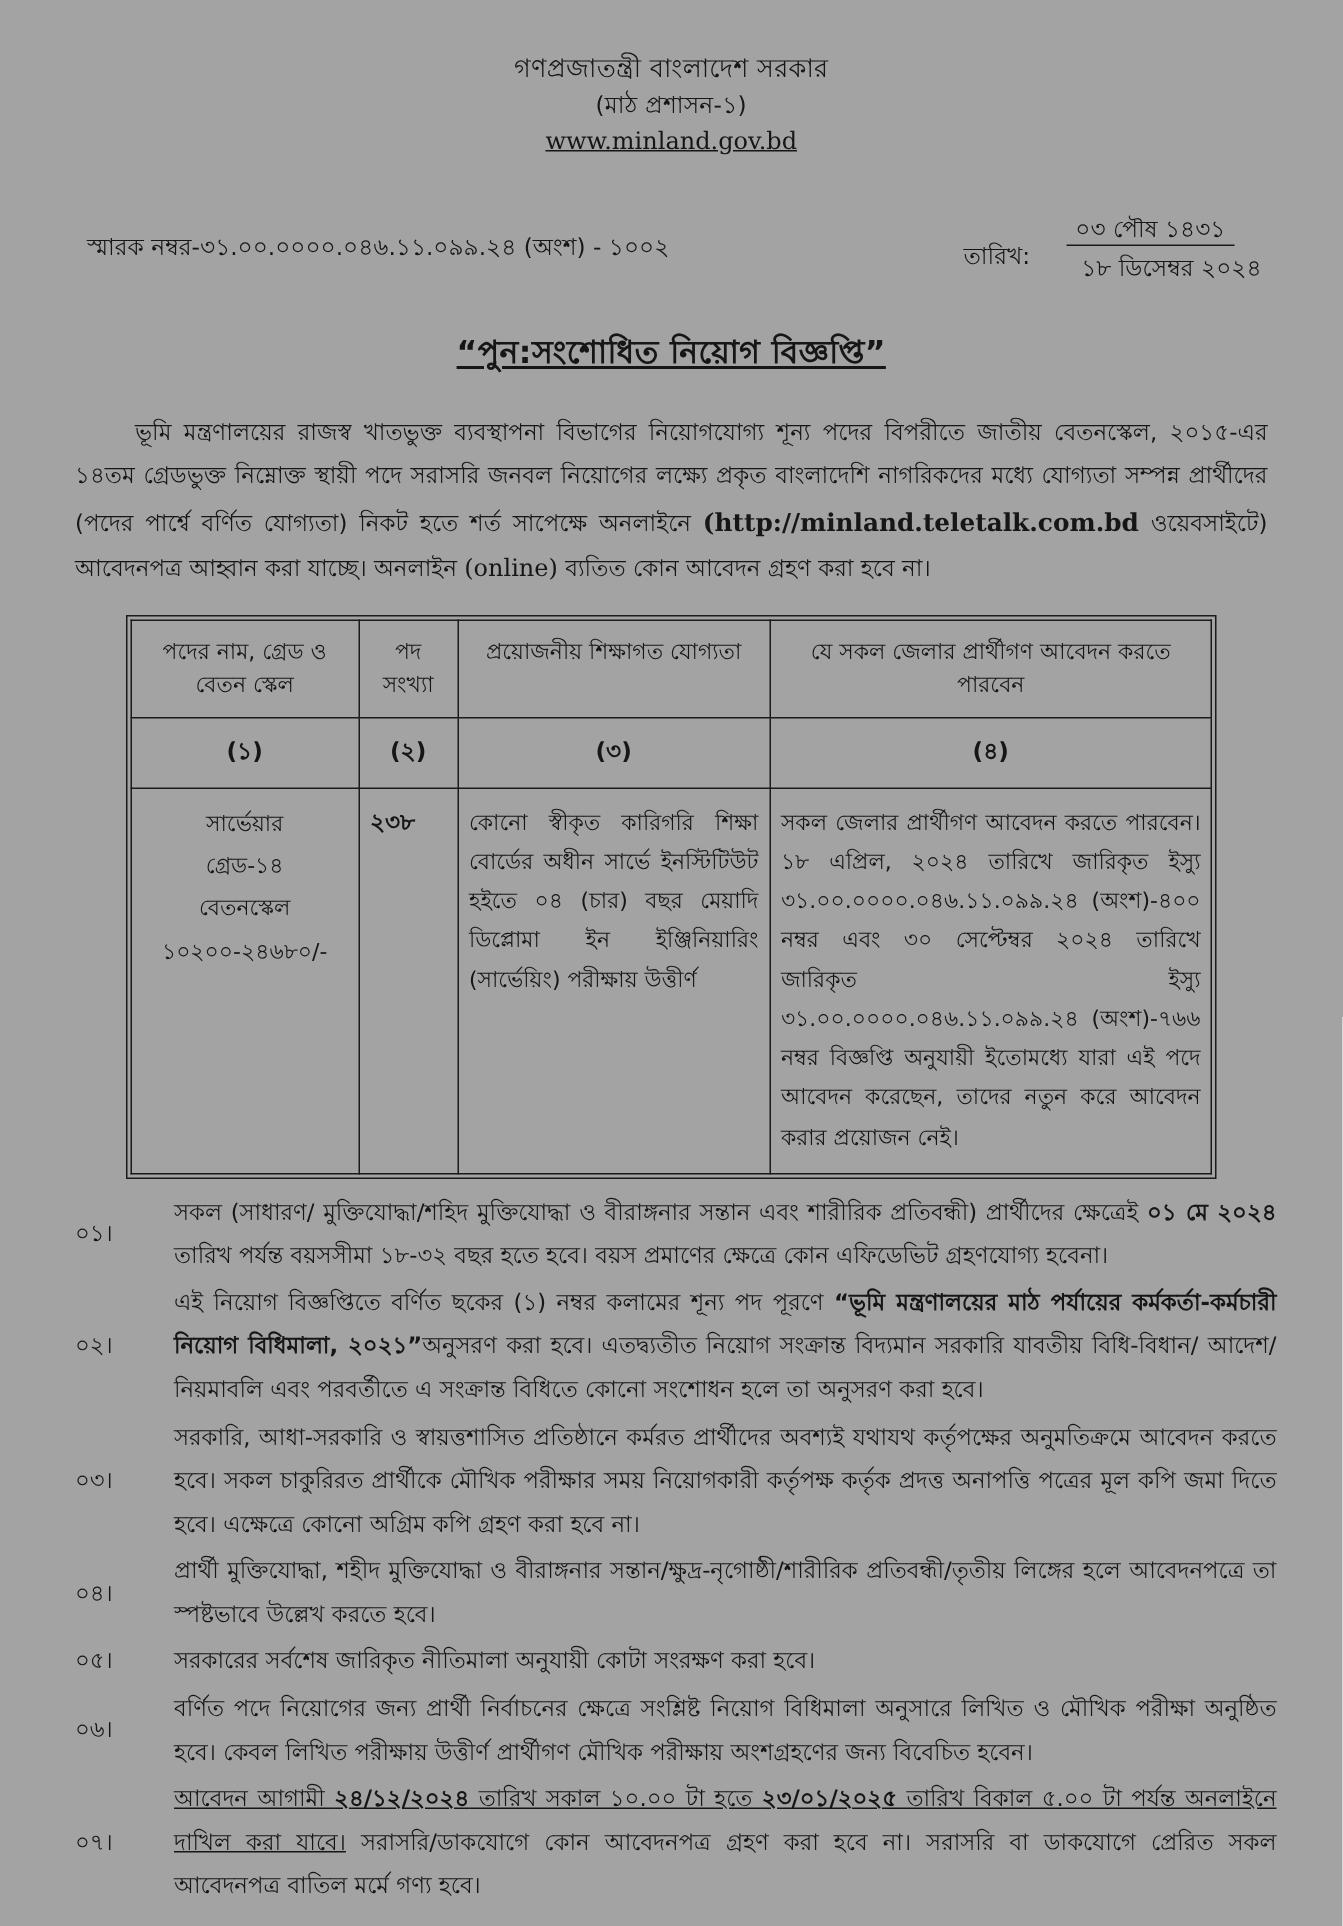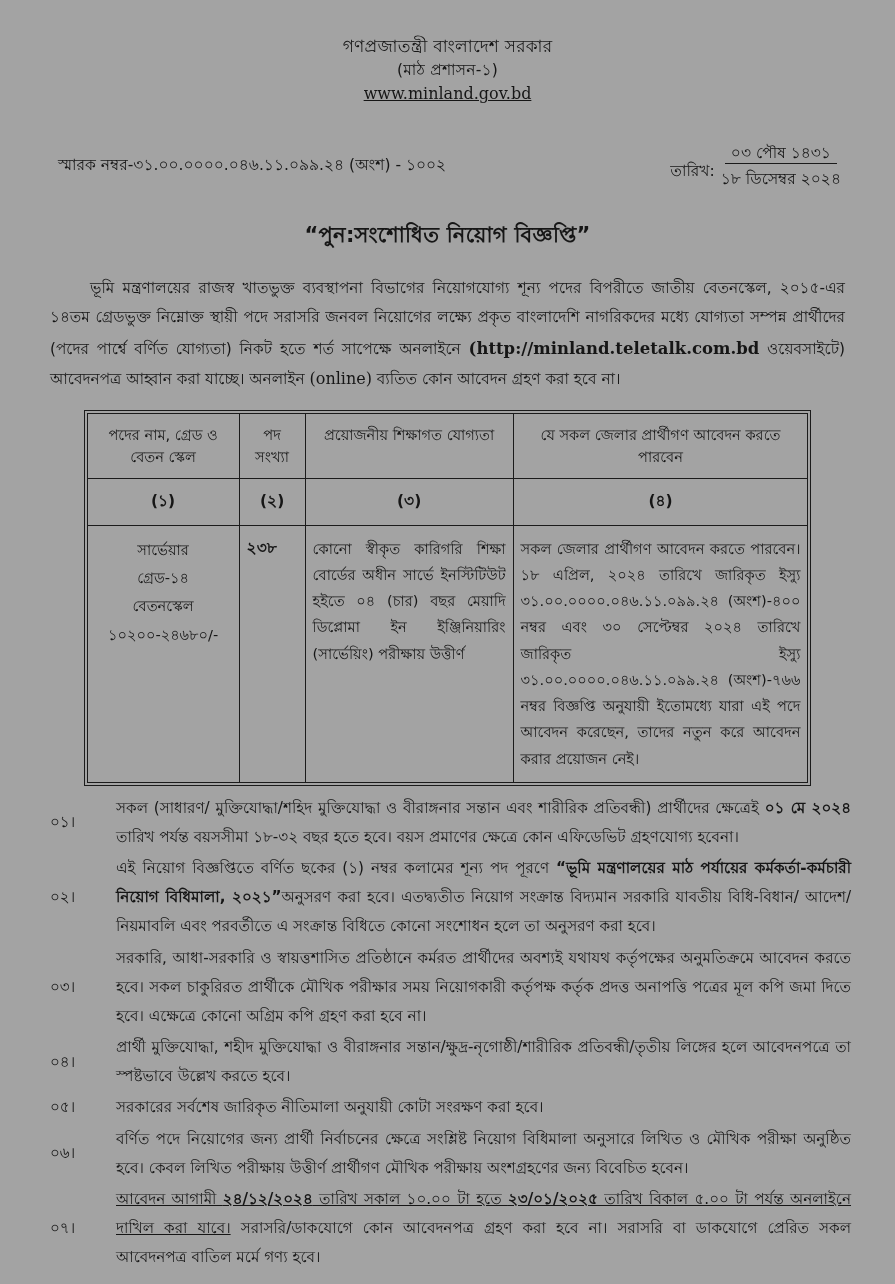--- a/index.html
+++ b/index.html
@@ -73,29 +73,31 @@
   .date-top {
     font-size: 15.5px;
     padding: 0 6px 1px 6px;
     border-bottom: 1.4px solid #1a1a1a;
     white-space: nowrap;
   }
   .date-bottom {
     font-size: 15.5px;
     padding-top: 2px;
     white-space: nowrap;
+    margin-left: 28px;
   }
 
   
   .doc-title {
     text-align: center;
     font-size: 21px;
     font-weight: bold;
     margin-top: 28px;
     letter-spacing: .3px;
+    text-decoration: underline;
   }
 
   
   .intro {
     margin-top: 20px;
     padding: 0 6px;
     font-size: 15.3px;
     line-height: 1.92;
     text-align: justify;
     text-justify: inter-word;

